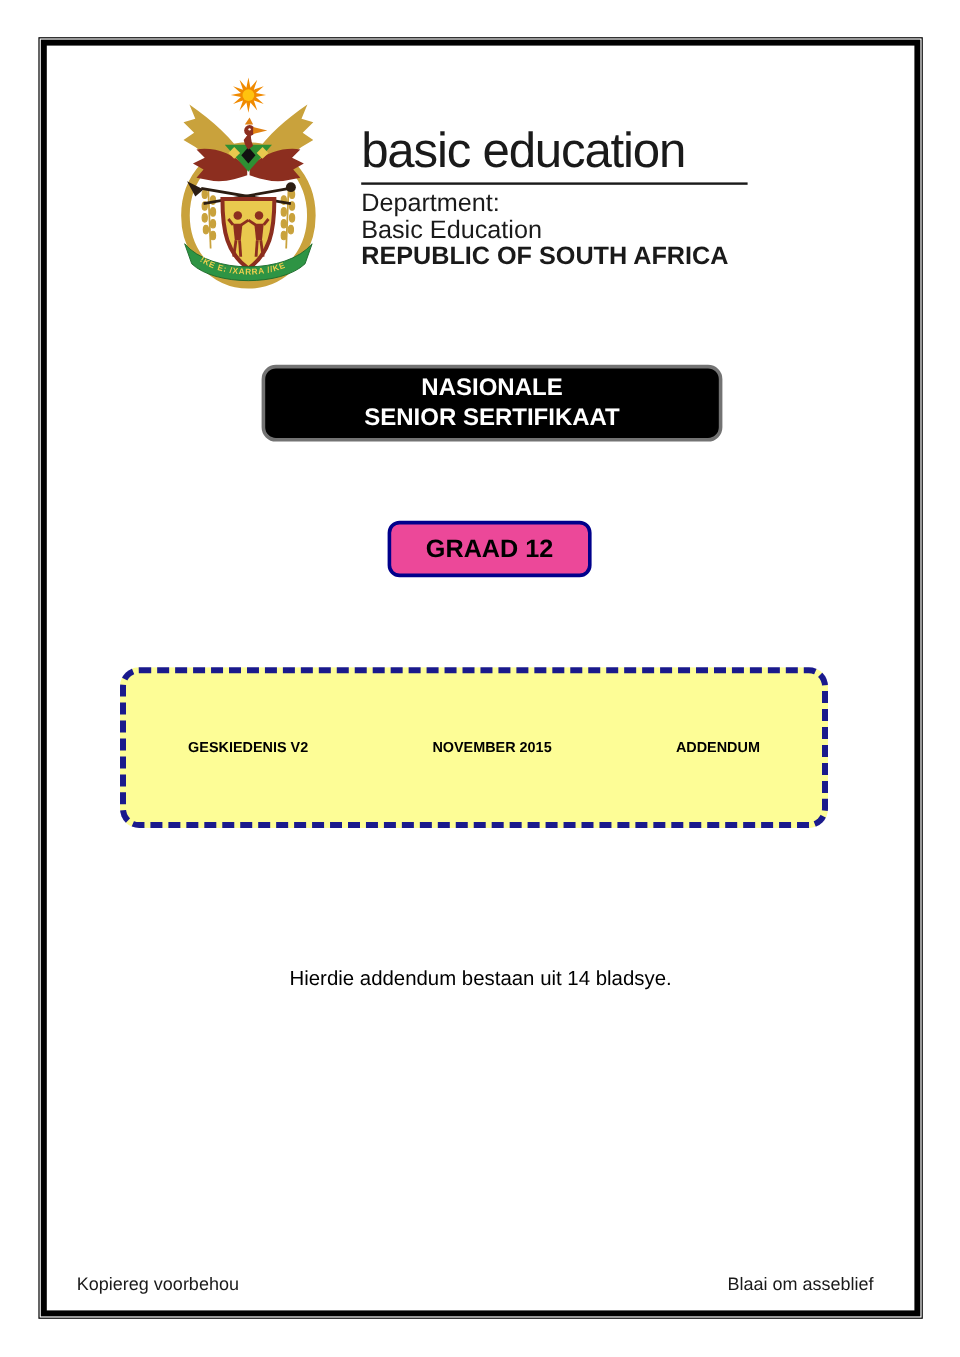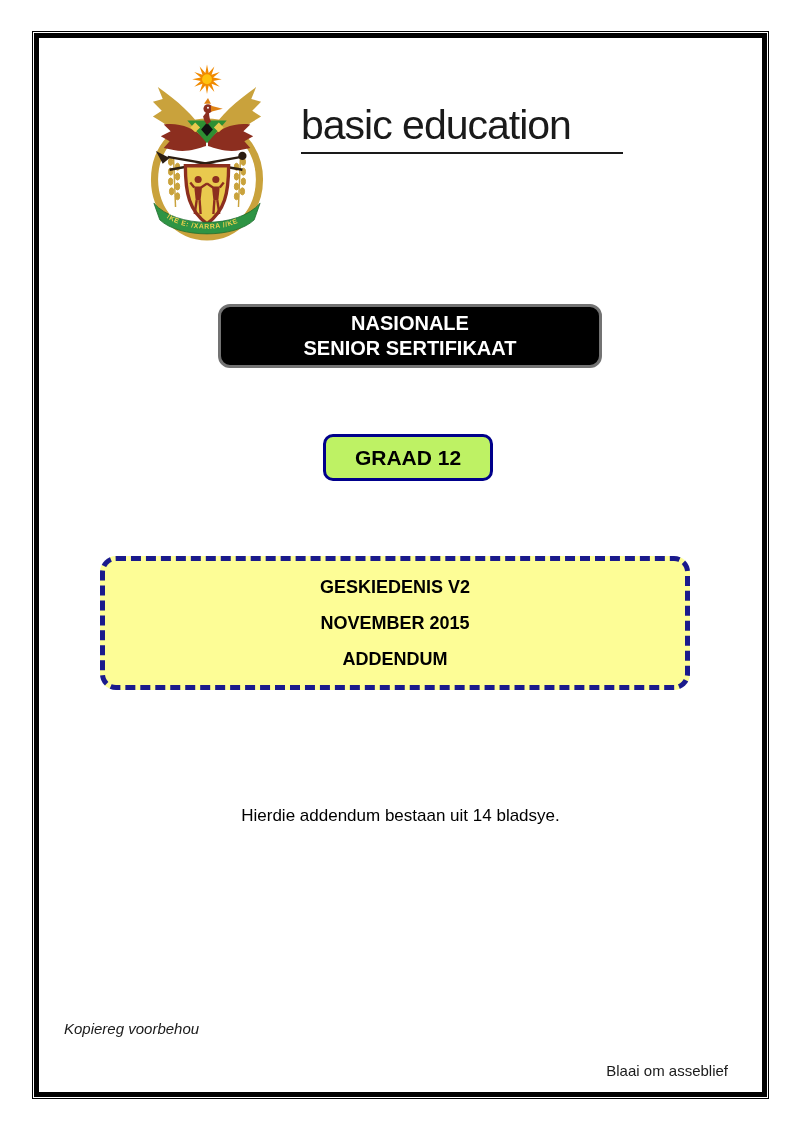--- a/index.html
+++ b/index.html
@@ -19,33 +19,33 @@
     border-bottom:2px solid #1a1a1a;padding-bottom:5px;}
   .dept{margin-top:5px;font-size:21px;line-height:22px;color:#1a1a1a;}
   .dept .country{font-weight:bold;}
 
   .cert-box{position:absolute;left:218px;top:304px;width:384px;height:64px;
     background:#000;border:3px solid #737373;border-radius:12px;box-sizing:border-box;
     display:flex;flex-direction:column;align-items:center;justify-content:center;
     color:#fff;font-weight:bold;font-size:20px;line-height:25px;text-align:center;}
 
   .grade-box{position:absolute;left:323px;top:434px;width:170px;height:47px;
-    background:#bef264;border:3px solid #00008B;border-radius:10px;box-sizing:border-box;
+    background:#ec4899;border:3px solid #00008B;border-radius:10px;box-sizing:border-box;
     display:flex;align-items:center;justify-content:center;
     color:#000;font-weight:bold;font-size:21px;}
 
   .subject-box{position:absolute;left:100px;top:556px;width:590px;height:134px;
     background:#fdfd96;border:5px dashed #1a1a8c;border-radius:16px;box-sizing:border-box;
-    display:flex;flex-direction:column;align-items:center;justify-content:space-around;
-    padding:8px 0;color:#000;font-weight:bold;font-size:18px;text-align:center;}
+    display:flex;flex-direction:row;align-items:center;justify-content:space-around;
+    padding:8px 0;color:#000;font-weight:bold;font-size:12px;text-align:center;}
 
   .pages-note{position:absolute;left:32px;top:806px;width:737px;text-align:center;
     font-weight:normal;font-size:17px;color:#000;}
 
-  .footer-left{position:absolute;left:64px;top:1020px;font-size:15px;color:#1a1a1a;font-style:italic;}
+  .footer-left{position:absolute;left:64px;top:1062px;font-size:15px;color:#1a1a1a;}
   .footer-right{position:absolute;right:72px;top:1062px;font-size:15px;color:#1a1a1a;}
 </style>
 </head>
 <body>
 
 <div class="frame">
   <div class="frame-inner"></div>
 </div>
 
 <svg class="logo" viewBox="0 0 120 190">
@@ -138,20 +138,25 @@
   </g>
 
   <g>
     <polygon fill="#F08A00" points="60,5 61.7,13.7 67.5,7 64.6,15.4 73,12.5 66.3,18.3 75,20 66.3,21.7 73,27.5 64.6,24.6 67.5,33 61.7,26.3 60,35 58.3,26.3 52.5,33 55.4,24.6 47,27.5 53.7,21.7 45,20 53.7,18.3 47,12.5 55.4,15.4 52.5,7 58.3,13.7"></polygon>
     <circle cx="60" cy="20" r="5" fill="#FFC20E"></circle>
   </g>
 </svg>
 
 <div class="wordmark-block">
   <div class="wordmark">basic education</div>
+  <div class="dept">
+    <div>Department:</div>
+    <div>Basic Education</div>
+    <div class="country">REPUBLIC OF SOUTH AFRICA</div>
+  </div>
 </div>
 
 <div class="cert-box">
   <div>NASIONALE</div>
   <div>SENIOR SERTIFIKAAT</div>
 </div>
 
 <div class="grade-box">
   <span>GRAAD 12</span>
 </div>

